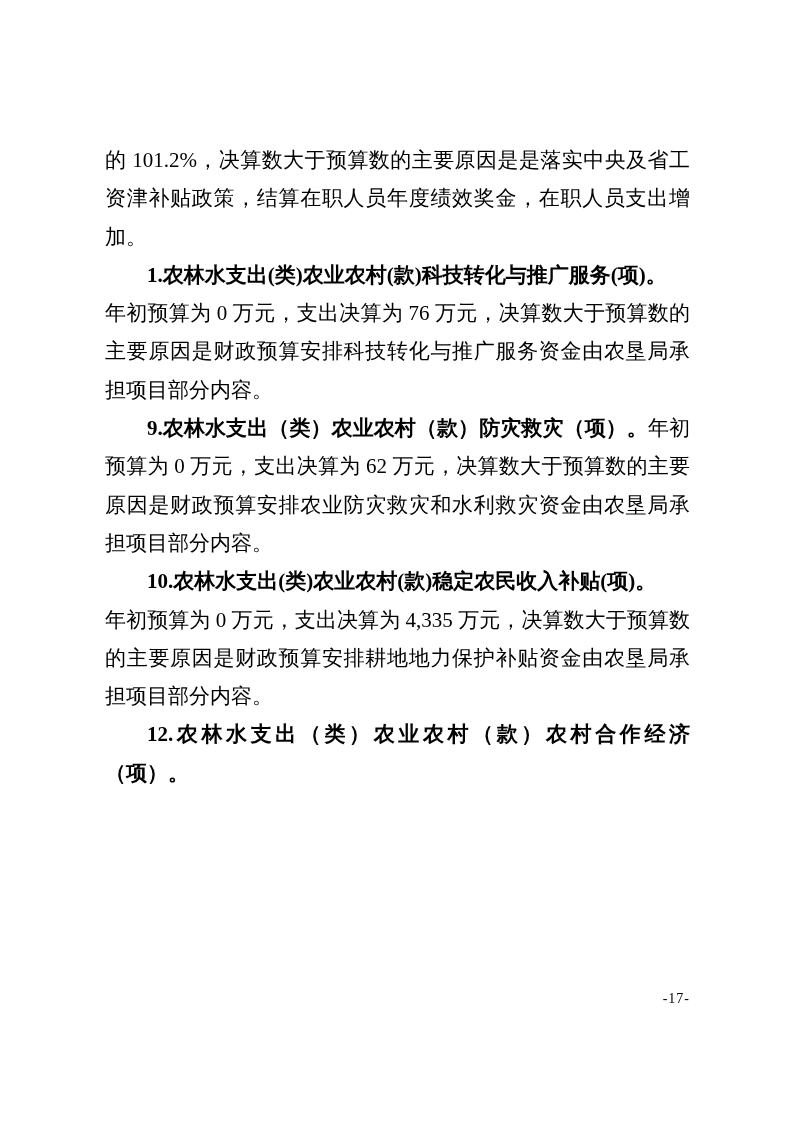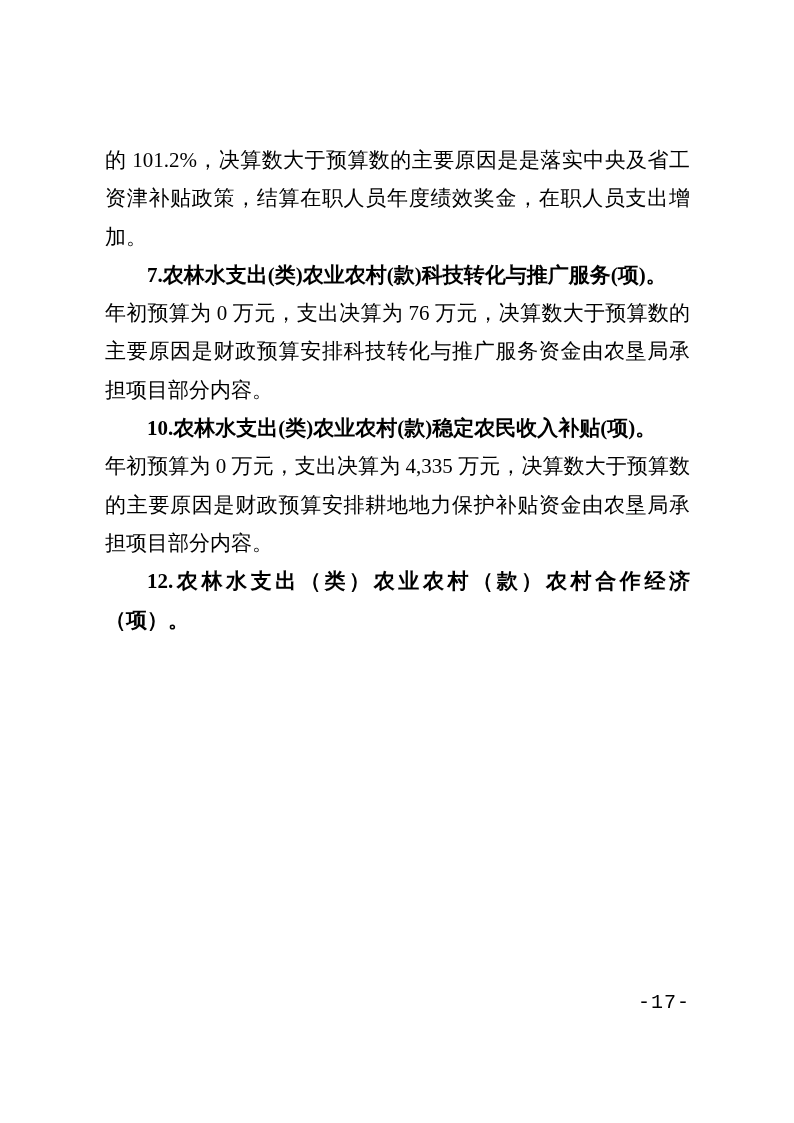--- a/index.html
+++ b/index.html
@@ -23,37 +23,37 @@
     text-align: justify;
     text-justify: inter-character;
   }
   .para { margin: 0; }
   .para.indent { text-indent: 2em; }
   .head { font-weight: bold; }
   .pageno {
     position: absolute;
     top: 991px;
     right: 104px;
-    font-size: 20px;
+    font-size: 14px;
     letter-spacing: 1px;
-    font-family: Liberation Mono, monospace;
   }
 </style>
 </head>
 <body>
 
 <div class="page">
 
   <div class="content">
 
     <p class="para"><span>的 101.2%，决算数大于预算数的主要原因是是落实中央及省工资津补贴政策，结算在职人员年度绩效奖金，在职人员支出增加。</span></p>
 
-    <p class="para indent"><span class="head">7.农林水支出(类)农业农村(款)科技转化与推广服务(项)。</span><br><span>年初预算为 0 万元，支出决算为 76 万元，决算数大于预算数的主要原因是财政预算安排科技转化与推广服务资金由农垦局承担项目部分内容。</span></p>
+    <p class="para indent"><span class="head">1.农林水支出(类)农业农村(款)科技转化与推广服务(项)。</span><br><span>年初预算为 0 万元，支出决算为 76 万元，决算数大于预算数的主要原因是财政预算安排科技转化与推广服务资金由农垦局承担项目部分内容。</span></p>
 
 
+    <p class="para indent"><span class="head">9.农林水支出（类）农业农村（款）防灾救灾（项）。</span><span>年初预算为 0 万元，支出决算为 62 万元，决算数大于预算数的主要原因是财政预算安排农业防灾救灾和水利救灾资金由农垦局承担项目部分内容。</span></p>
 
     <p class="para indent"><span class="head">10.农林水支出(类)农业农村(款)稳定农民收入补贴(项)。</span><br><span>年初预算为 0 万元，支出决算为 4,335 万元，决算数大于预算数的主要原因是财政预算安排耕地地力保护补贴资金由农垦局承担项目部分内容。</span></p>
 
 
     <p class="para indent"><span class="head">12.农林水支出（类）农业农村（款）农村合作经济（项）。</span></p>
 
   </div>
 
   <div class="pageno">-17-</div>
 

